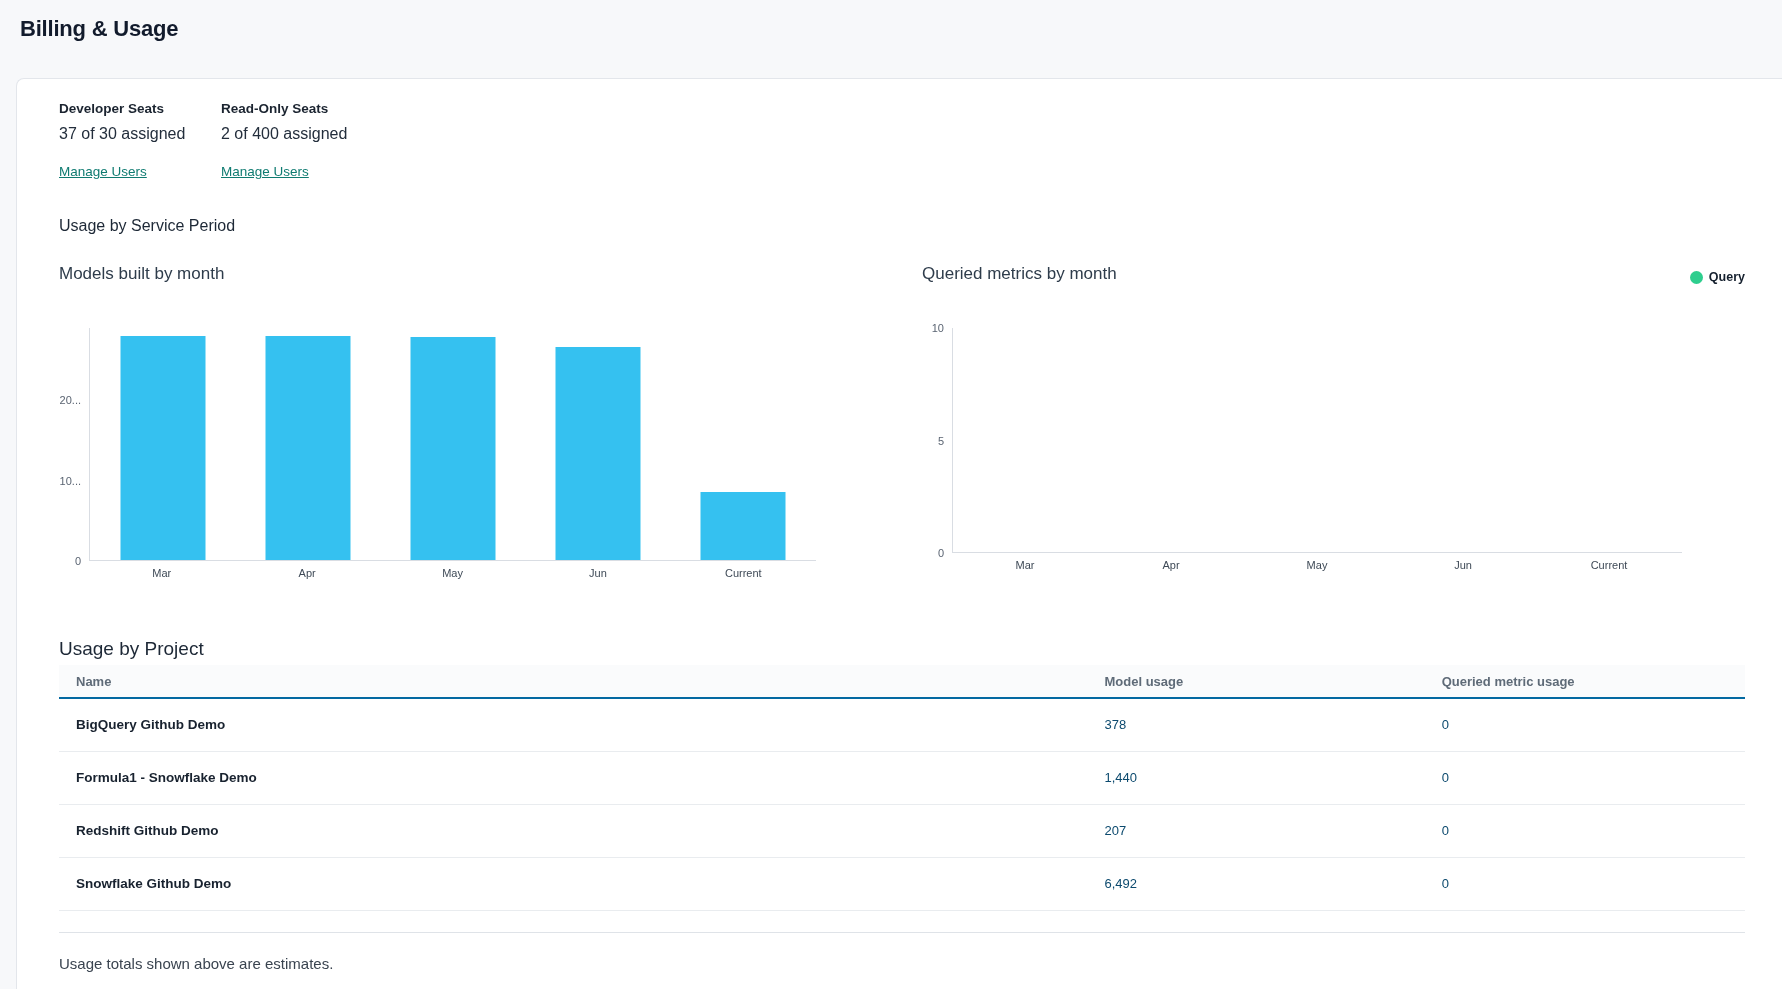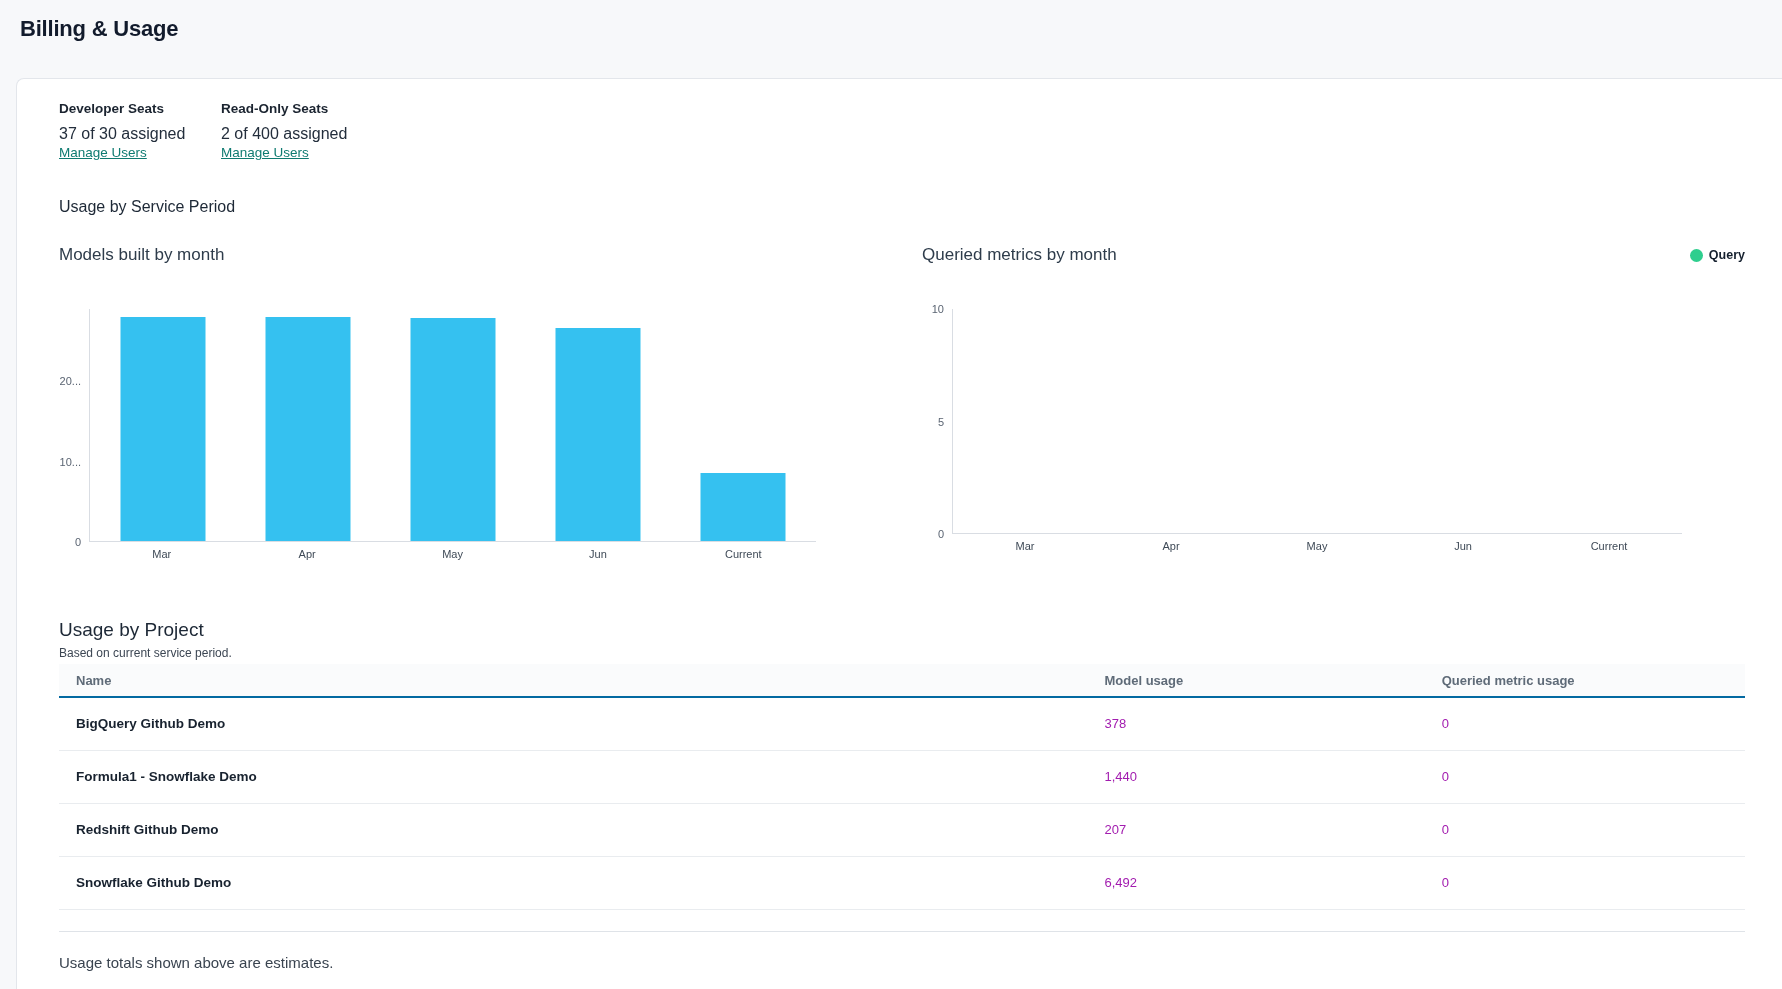--- a/index.html
+++ b/index.html
@@ -29,40 +29,40 @@
   }
 
   
   .plan-row { display: flex; }
   .plan-col-1 { width: 123px; }
   .plan-col-2 { width: 162px; }
   .plan-label { font-size: 13.5px; font-weight: 700; color: #1b2430; }
   .plan-value { font-size: 16px; color: #232e3c; margin-top: 9px; white-space: nowrap; }
   .manage-link {
     display: inline-block;
-    margin-top: 2px;
+    margin-top: 21px;
     font-size: 13.5px;
     color: #0f7b71;
     text-decoration: underline;
     cursor: pointer;
   }
 
   .section-title {
     font-size: 16px;
     font-weight: 400;
     color: #1d2836;
     margin-top: 34px;
     line-height: 24px;
   }
 
   
   .charts-row { display: flex; margin-top: 26px; }
   .chart-panel-left { width: 757px; }
   .chart-panel-right { flex: 1; margin-left: 106px; }
-  .chart-header { display: flex; justify-content: space-between; align-items: center; height: 20px; }
+  .chart-header { display: flex; justify-content: space-between; align-items: flex-end; height: 20px; }
   .chart-title { font-size: 17px; font-weight: 400; color: #2e3c4b; }
   .legend { display: flex; align-items: center; }
   .legend-dot { width: 13px; height: 13px; border-radius: 50%; margin-right: 6px; }
   .legend-label { font-size: 12.5px; font-weight: 700; color: #15202e; }
 
   .chart-body { display: flex; margin-top: 44px; }
   .y-axis { width: 30px; position: relative; }
   .plot {
     flex: 1;
     position: relative;
@@ -97,21 +97,21 @@
     color: #5f6b78;
     height: 33px;
     padding: 0 0 0 17px;
     border-bottom: 2px solid #0369a1;
   }
   .usage-table td {
     height: 53px;
     padding: 0 0 0 17px;
     border-bottom: 1px solid #e9ecef;
     font-size: 13px;
-    color: #a21caf;
+    color: #0c4a6e;
   }
   .usage-table td.cell-name { font-size: 13.5px; font-weight: 700; color: #18222f; }
   .col-name { width: 61%; }
   .col-model { width: 20%; }
   .col-queried { width: 19%; }
 
   .footer-divider { border: none; border-top: 1px solid #dfe3e8; margin-top: 21px; }
   .footnote { font-size: 15px; color: #3a4450; margin-top: 22px; }
 </style>
 </head>
@@ -192,21 +192,20 @@
           <div class="x-label">Apr</div>
           <div class="x-label">May</div>
           <div class="x-label">Jun</div>
           <div class="x-label">Current</div>
         </div>
     </div>
 
   </div>
 
   <h2 class="project-title">Usage by Project</h2>
-  <div class="project-subtitle">Based on current service period.</div>
 
   <table class="usage-table">
     <thead>
       <tr>
         <th class="col-name">Name</th>
         <th class="col-model">Model usage</th>
         <th class="col-queried">Queried metric usage</th>
       </tr>
     </thead>
     <tbody>

